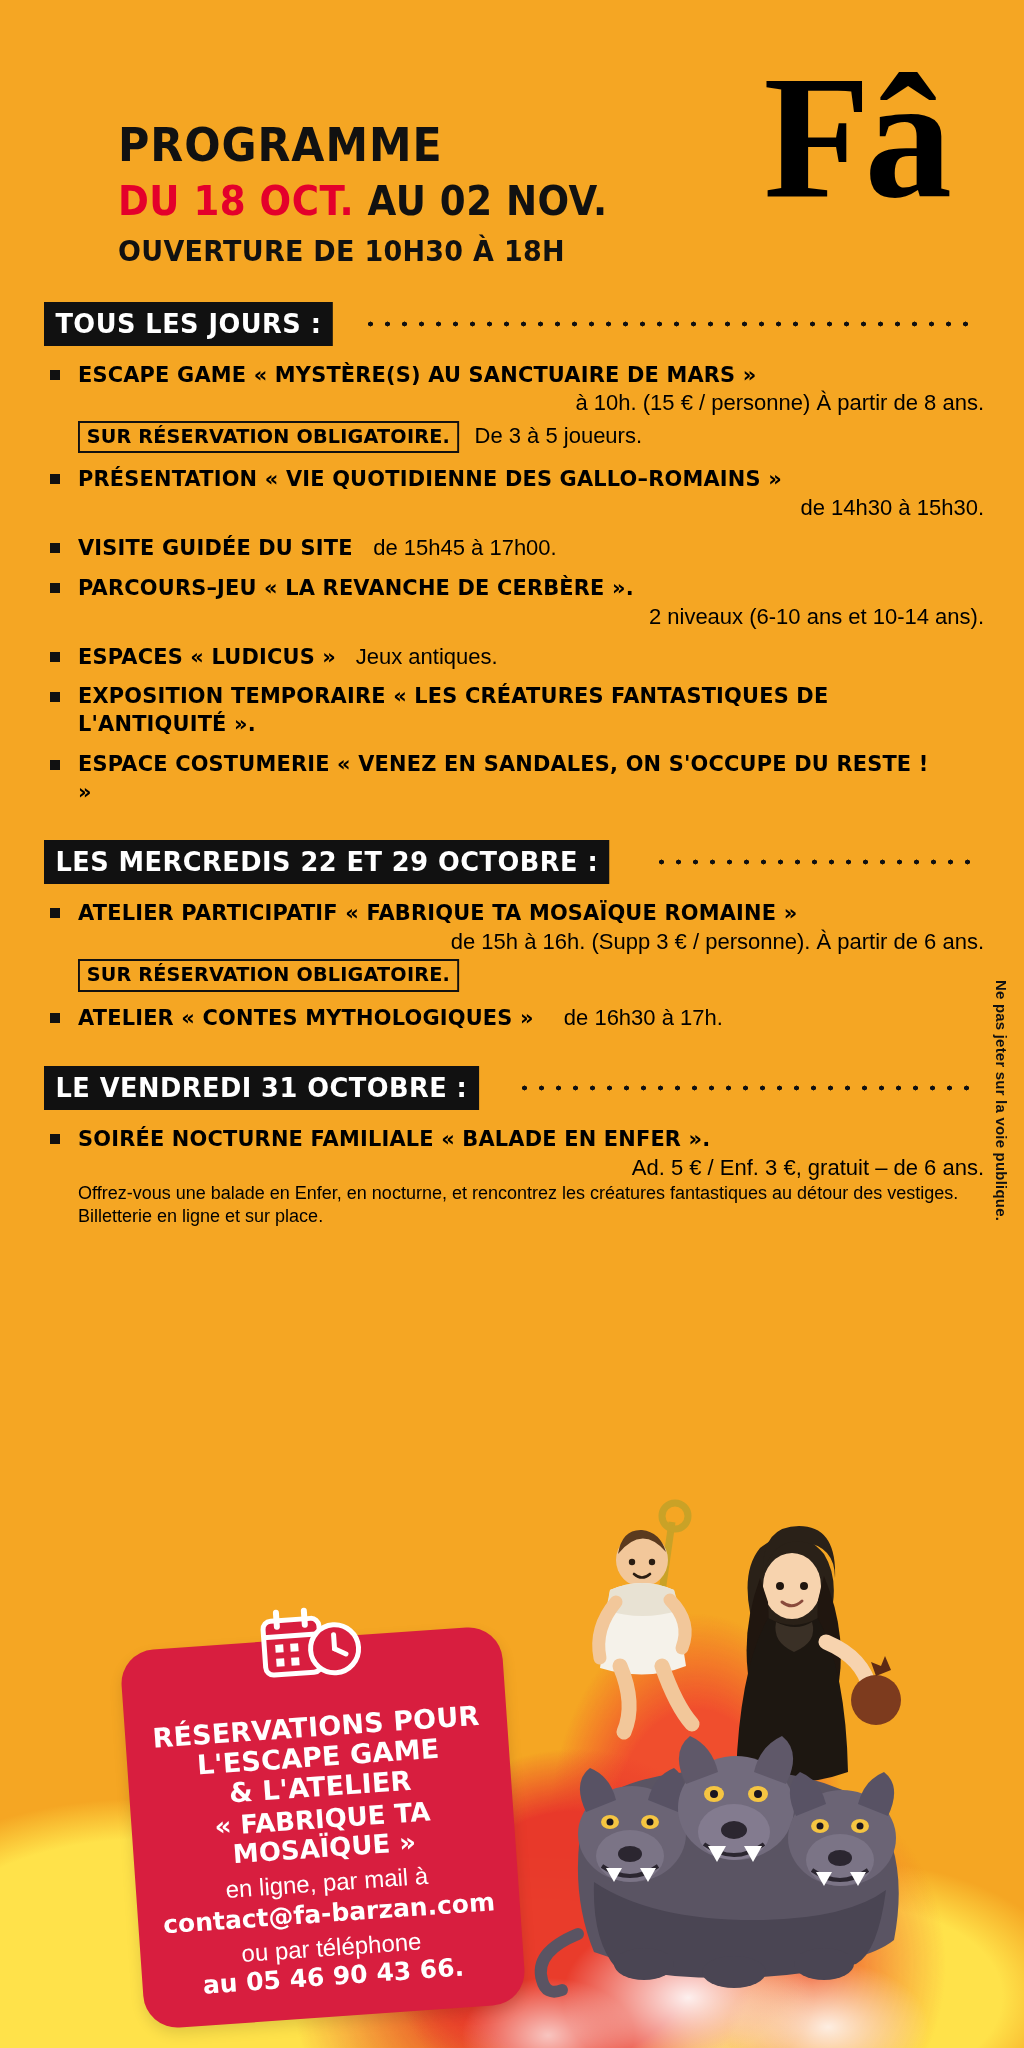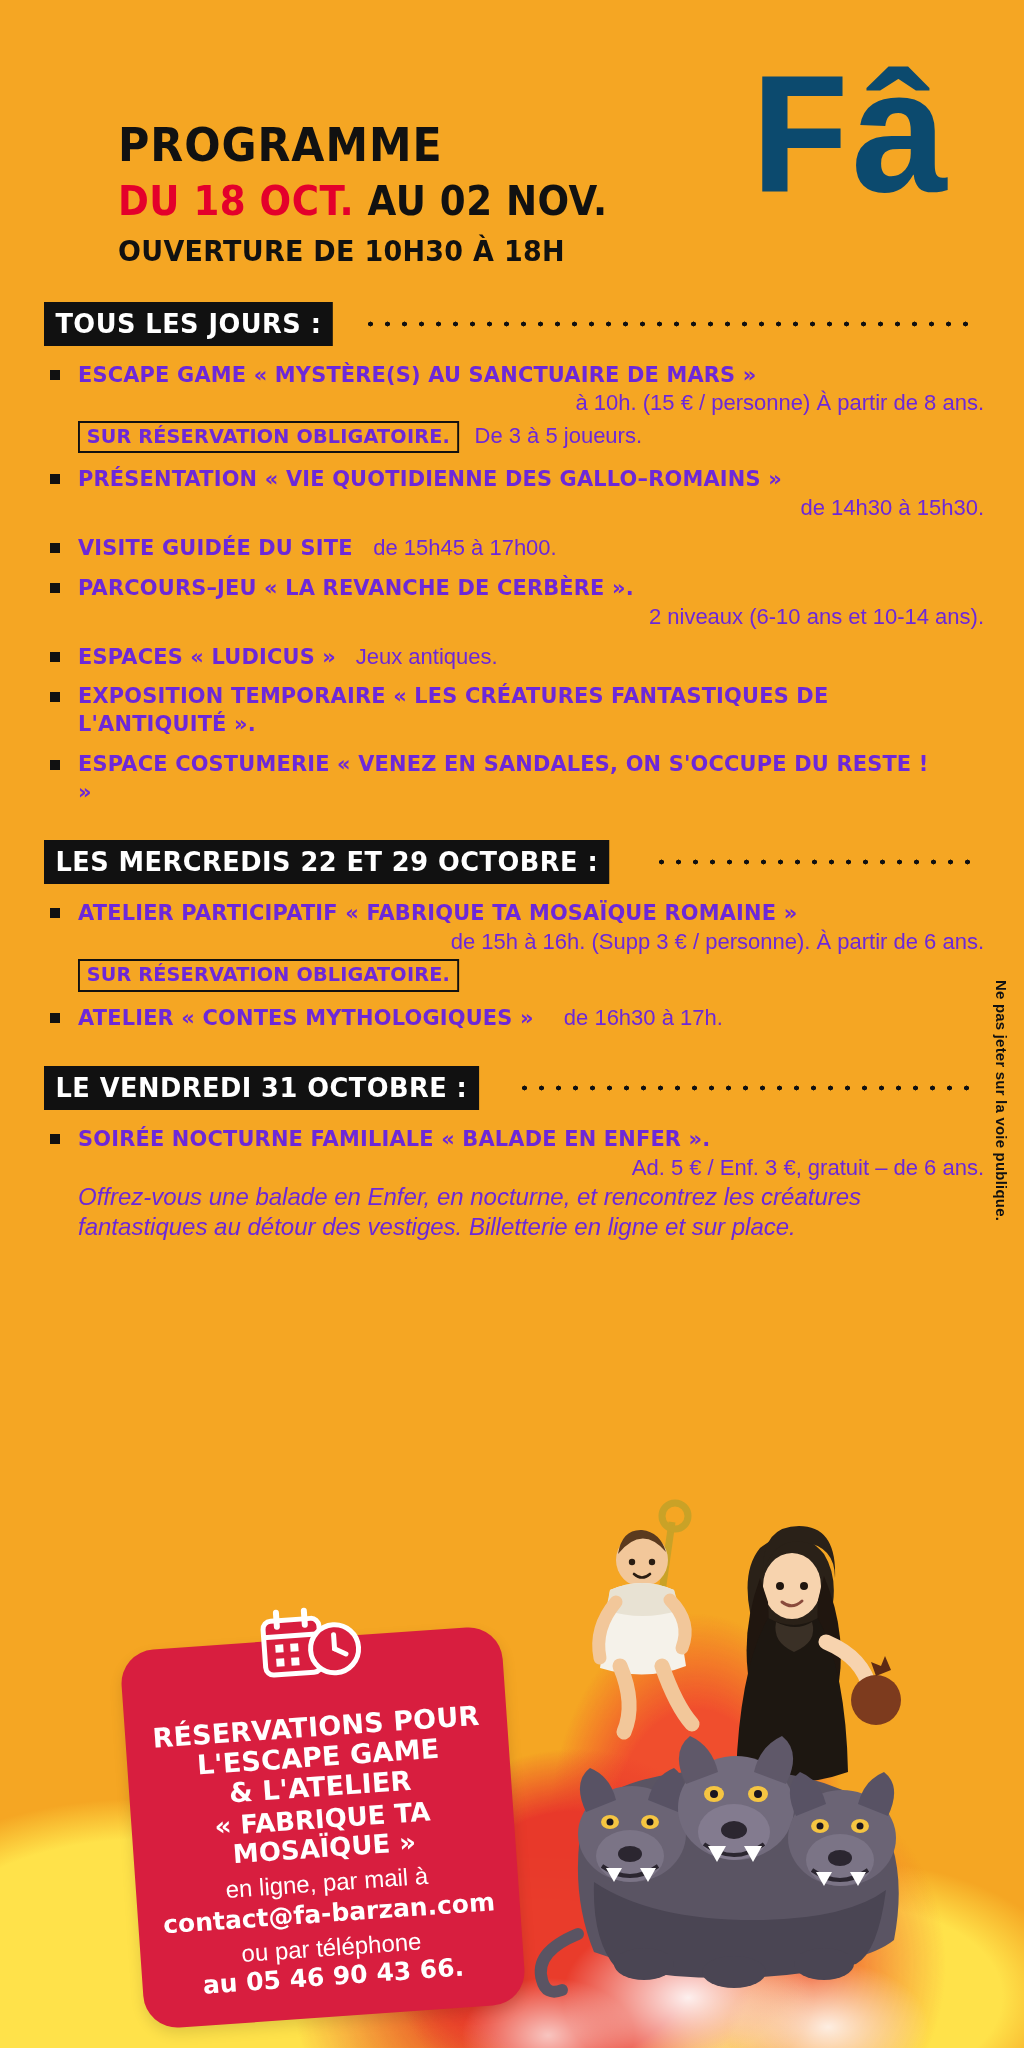--- a/index.html
+++ b/index.html
@@ -54,25 +54,25 @@
   }
 
   
   .header {
     position: relative;
     z-index: 3;
     padding: 118px 0 0 118px;
   }
   .logo-fa {
     position: absolute;
-    right: 78px; top: 70px;
-    font-family: Liberation Mono, monospace;
+    right: 78px; top: 62px;
+    font-family: Liberation Serif, serif;
     font-size: 175px;
     font-weight: 700;
-    color: #0c4a6e;
+    color: #000000;
     letter-spacing: -6px;
     line-height: .86;
   }
   .title-line1 {
     font-family: "DejaVu Sans", sans-serif;
     font-weight: 700;
     font-size: 46px;
     letter-spacing: 1px;
     color: #111;
     text-transform: uppercase;
@@ -139,21 +139,21 @@
     background-position: left center;
   }
 
   ul.items { list-style: none; margin-top: 14px; }
   ul.items > li {
     position: relative;
     padding-left: 34px;
     margin-bottom: 11px;
     font-size: 23px;
     line-height: 1.28;
-    color: #6d28d9;
+    color: #000000;
   }
   ul.items > li::before {
     content: "";
     position: absolute;
     left: 6px; top: 10px;
     width: 10px; height: 10px;
     background: #111;
   }
   .cond {
     font-family: "DejaVu Sans", sans-serif;
@@ -179,22 +179,21 @@
     font-weight: 700;
     font-size: 20px;
     text-transform: uppercase;
     letter-spacing: .2px;
     transform: scaleX(.96);
     transform-origin: left center;
     margin-top: 3px;
   }
   .ital {
     font-family: "Liberation Sans", sans-serif;
-    font-style: italic;
-    font-size: 24px;
+    font-size: 18px;
   }
   .sub { display: block; }
 
   
   .side-note {
     position: absolute;
     right: 14px;
     top: 980px;
     writing-mode: vertical-rl;
     font-family: "Liberation Sans", sans-serif;

